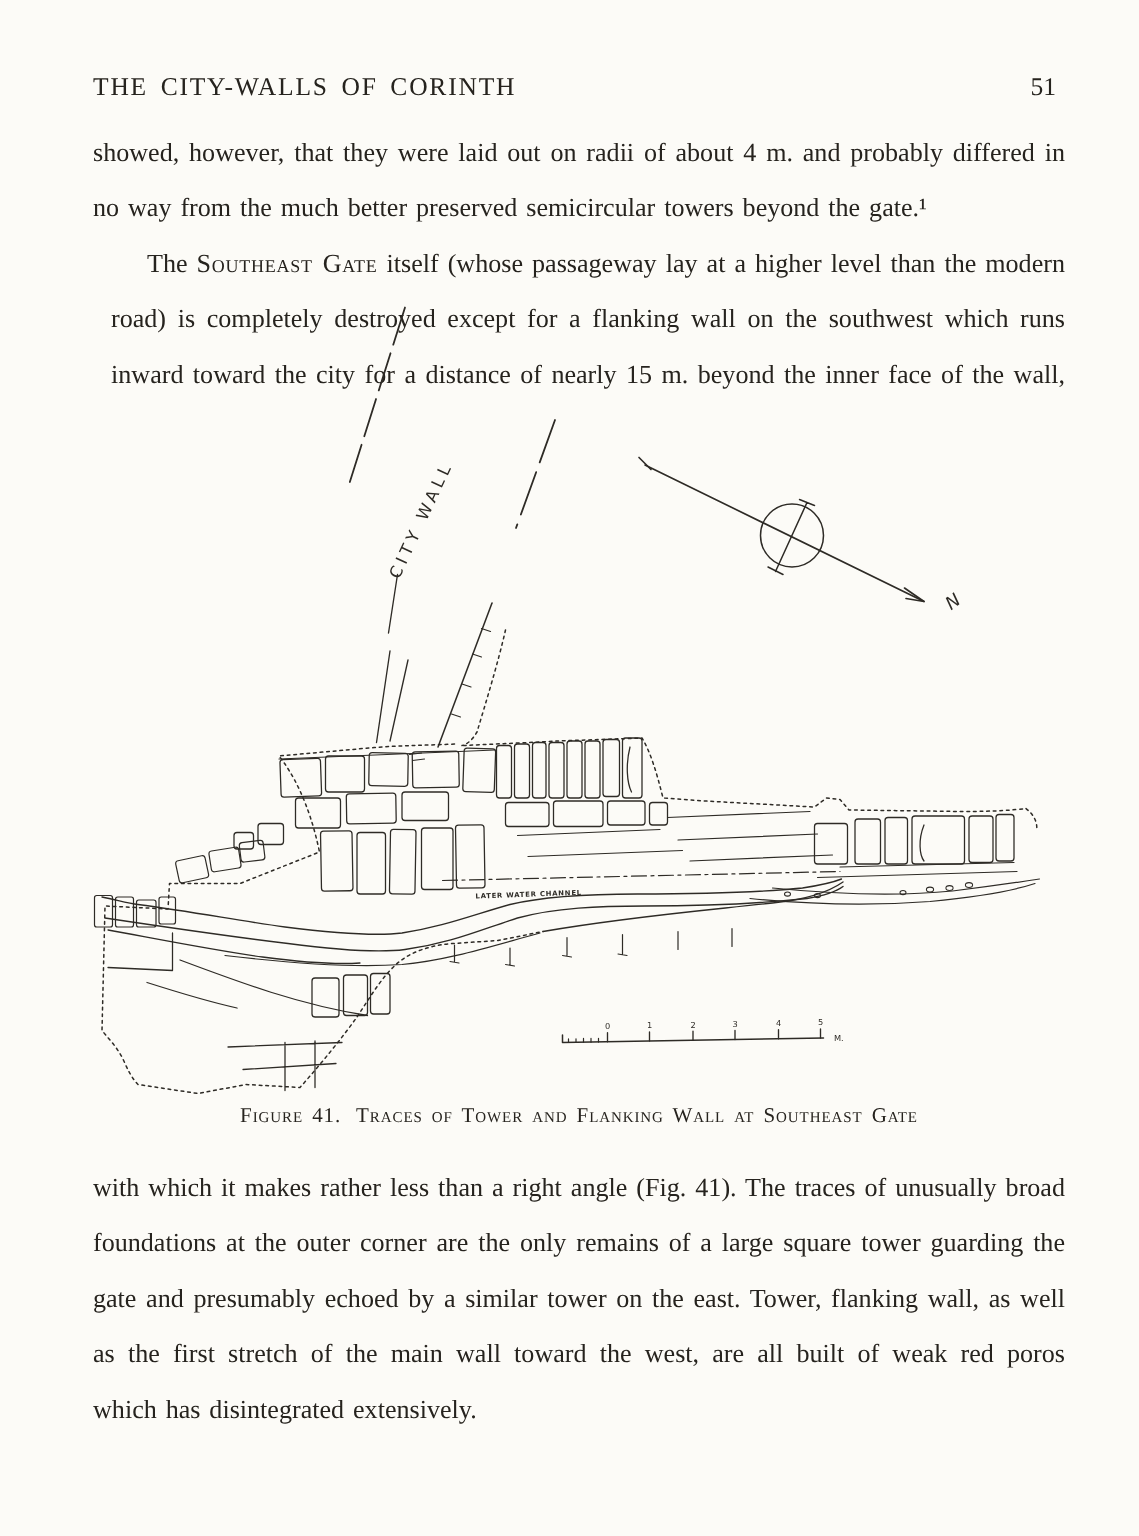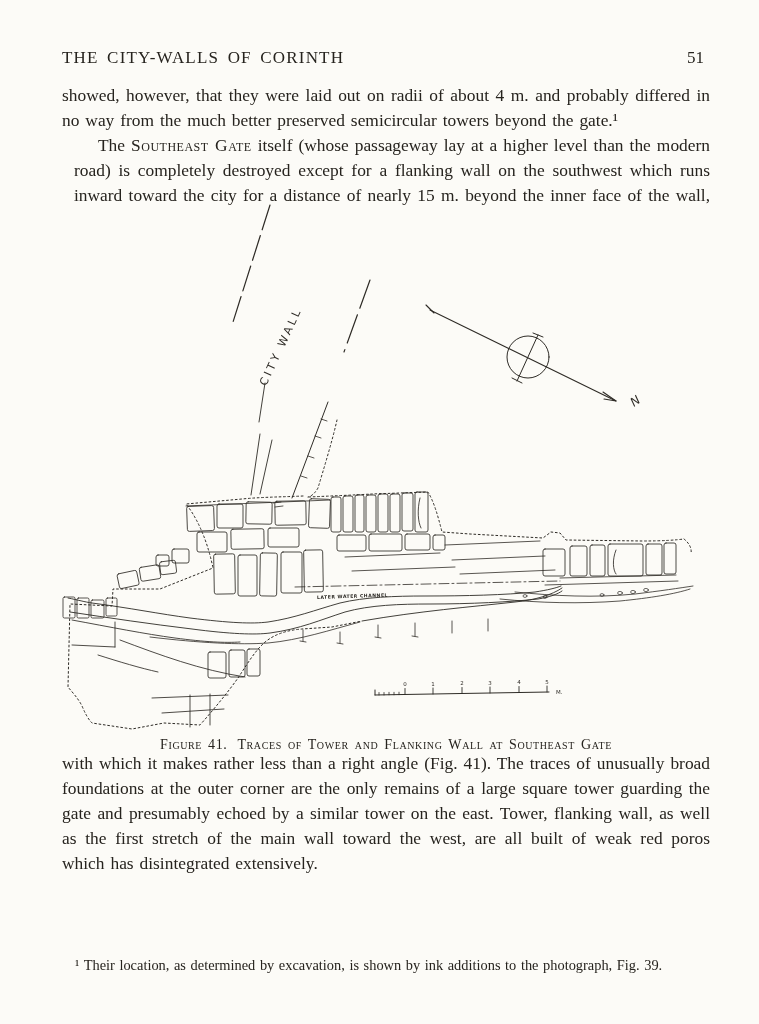--- a/index.html
+++ b/index.html
@@ -16,25 +16,25 @@
   }
   .header-title{
     display:block;text-align:left;
     font-size:17px;letter-spacing:1.2px;word-spacing:3px;
   }
   .page-number{
     position:absolute;right:6px;top:0;font-size:17px;margin-left:19px;
   }
   .bodytext{
     position:absolute;left:62px;width:648px;
-    font-size:17.4px;line-height:25px;
+    font-size:17.4px;line-height:37px;
     text-align:justify;word-spacing:1.6px;
   }
   .block1{top:83px;}
-  .block2{top:751px;}
+  .block2{top:773px;}
   p{margin:0;}
   p.indent{text-indent:24px;}
   p.fill{text-align-last:justify;margin-left:12px;}
   .sc{font-variant:small-caps;letter-spacing:0.5px;}
   .figure-caption{
     position:absolute;top:737px;left:62px;width:648px;
     text-align:center;font-size:14px;
     font-variant:small-caps;letter-spacing:0.6px;word-spacing:2px;
   }
   .caption-label{margin-right:10px;}
@@ -197,15 +197,14 @@
   </svg>
 
   <div class="figure-caption">
     <span class="caption-label">Figure 41.</span><span>Traces of Tower and Flanking Wall at Southeast Gate</span>
   </div>
 
   <div class="bodytext block2">
     <p>with which it makes rather less than a right angle (Fig. 41).  The traces of unusually broad foundations at the outer corner are the only remains of a large square tower guarding the gate and presumably echoed by a similar tower on the east.  Tower, flanking wall, as well as the first stretch of the main wall toward the west, are all built of weak red poros which has disintegrated extensively.</p>
   </div>
 
-  <div class="footnote">¹ Their location, as determined by excavation, is shown by ink additions to the photograph, Fig. 39.</div>
 
 </div>
 
 </body></html>

